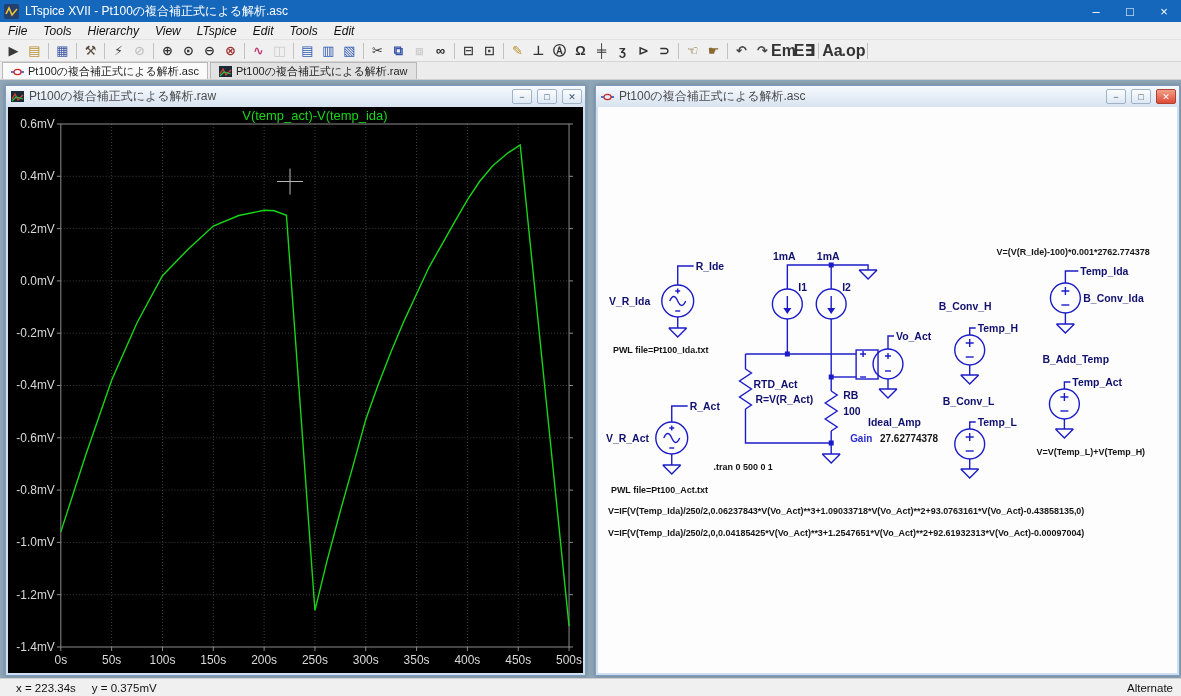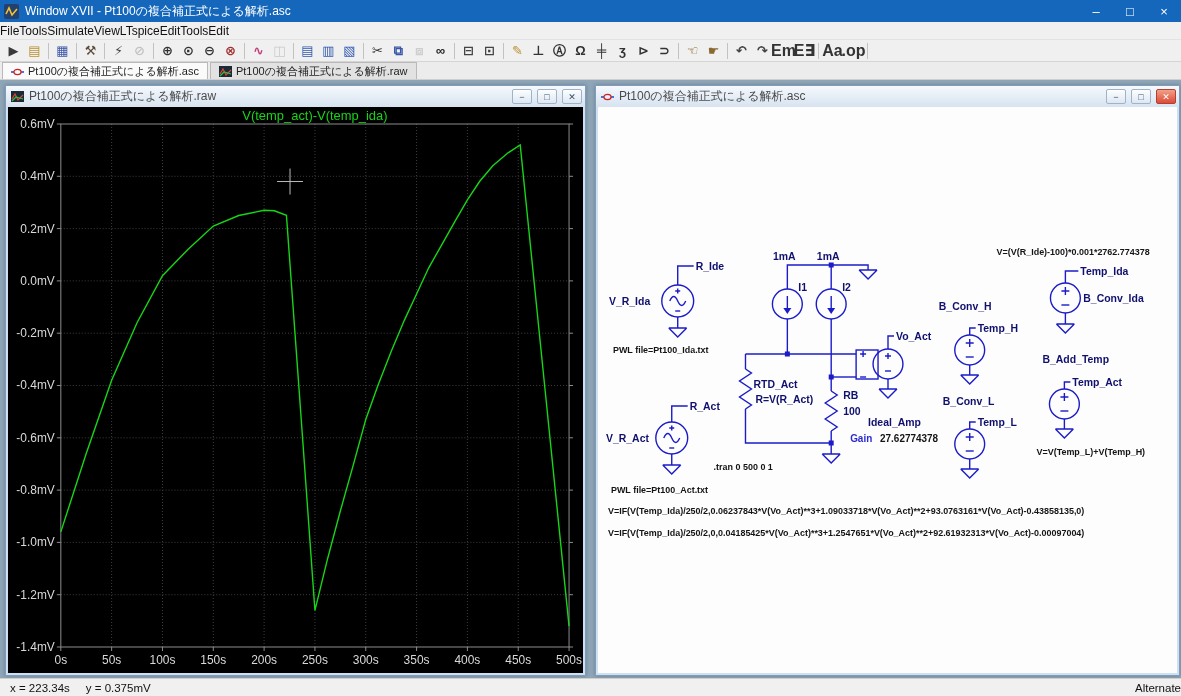--- a/index.html
+++ b/index.html
@@ -11,21 +11,21 @@
   .titlebar{position:absolute;left:0;top:0;width:100%;height:22px;background:#1467bb;
             display:flex;align-items:center;color:#fff;font-size:12px;}
   .titlebar .appicon{width:15px;height:15px;margin:0 6px 0 4px;flex:0 0 auto;}
   .titlebar .tb-title{flex:1 1 auto;white-space:nowrap;overflow:hidden;}
   .tb-btns{display:flex;height:100%;}
   .tb-btn{width:34px;height:100%;display:flex;align-items:center;justify-content:center;
           font-size:13px;color:#fff;cursor:default;}
   
   .menubar{position:absolute;left:0;top:22px;width:100%;height:18px;background:#f0f0f0;
            display:flex;align-items:center;font-size:12px;color:#111;border-bottom:1px solid #e2e2e2;}
-  .mi{padding:1px 0;}
+  .mi{padding:1px 8px;font-style:italic;}
   
   .toolbar{position:absolute;left:0;top:40px;width:100%;height:22px;background:#f0f0f0;
            display:flex;align-items:center;padding-left:3px;border-bottom:1px solid #d5d5d5;}
   .tbi{width:21px;height:20px;display:flex;align-items:center;justify-content:center;
        font-size:13px;font-weight:bold;border:1px solid transparent;border-radius:2px;}
   .tbi.small{font-size:16px;}
   .tbi.disabled{opacity:.38;}
   .tsep{width:1px;height:16px;background:#c2c2c2;margin:0 3px;}
   
   .tabbar{position:absolute;left:0;top:62px;width:100%;height:18px;background:#ececec;
@@ -57,46 +57,46 @@
   .wire{stroke:#1b1bc8;stroke-width:1.4;fill:none;}
   .comp{stroke:#1b1bc8;stroke-width:1.4;fill:none;}
   .dot{fill:#1b1bc8;}
   .slab{font:bold 10.5px "Liberation Sans",sans-serif;fill:#10106e;}
   .sdir{font:bold 9px "Liberation Sans",sans-serif;fill:#141414;}
   .sgain{font:bold 10px "Liberation Sans",sans-serif;fill:#2a2ad0;}
   .sgval{font:bold 10px "Liberation Sans",sans-serif;fill:#141414;}
   
   .statusbar{position:absolute;left:0;top:678px;width:100%;height:18px;background:#f0f0f0;
              border-top:1px solid #cfcfcf;display:flex;align-items:center;font-size:11.5px;color:#111;}
-  .sb-x{margin-left:10px;}
+  .sb-x{margin-left:16px;}
   .sb-y{margin-left:16px;}
-  .sb-mode{margin-left:auto;margin-right:0;}
+  .sb-mode{margin-left:auto;margin-right:8px;}
 </style>
 </head>
 <body>
 
 <div class="app">
 
   <div class="titlebar">
     <svg class="appicon" viewBox="0 0 15 15">
       <rect x="0" y="0" width="15" height="15" rx="2" fill="#23406e"></rect>
       <polyline points="2,10 5,4 8,11 13,5" fill="none" stroke="#f2c230" stroke-width="1.6"></polyline>
     </svg>
-    <div class="tb-title">Window XVII - Pt100の複合補正式による解析.asc</div>
+    <div class="tb-title">LTspice XVII - Pt100の複合補正式による解析.asc</div>
     <div class="tb-btns">
       <div class="tb-btn">–</div>
       <div class="tb-btn">□</div>
       <div class="tb-btn">×</div>
     </div>
   </div>
 
   <div class="menubar" id="menubar">
       <div class="mi">File</div>
       <div class="mi">Tools</div>
-      <div class="mi">Simulate</div>
+      <div class="mi">Hierarchy</div>
       <div class="mi">View</div>
       <div class="mi">LTspice</div>
       <div class="mi">Edit</div>
       <div class="mi">Tools</div>
       <div class="mi">Edit</div>
     </div>
 
   <div class="toolbar" id="toolbar">
       <div class="tbi" style="color: rgb(58, 58, 58);">▶</div>
       <div class="tbi" style="color: rgb(184, 145, 47);">▤</div>

